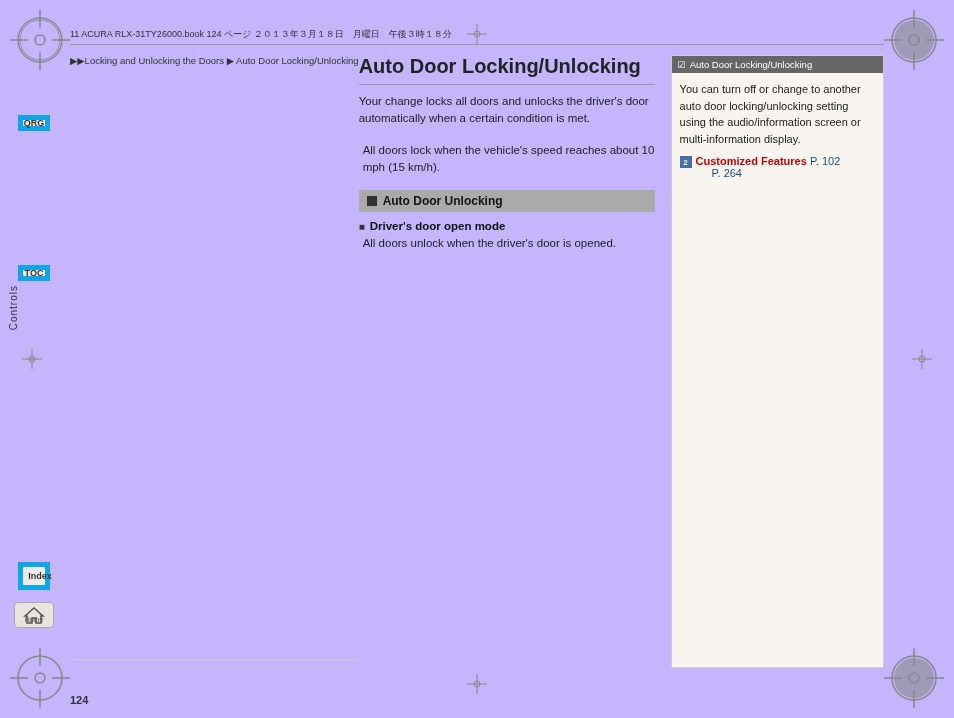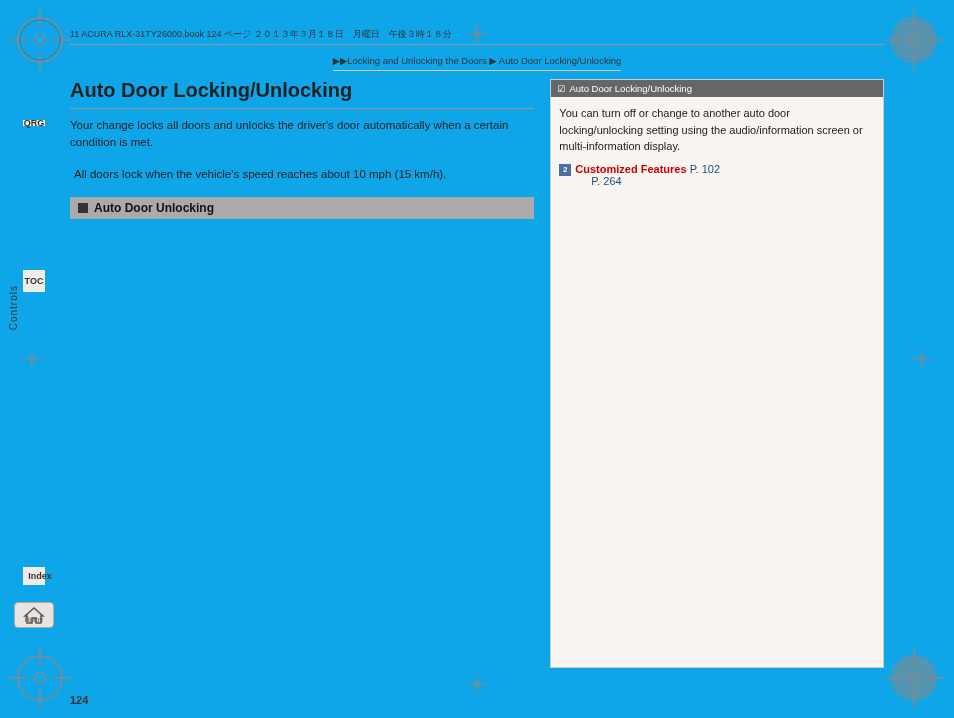--- a/index.html
+++ b/index.html
@@ -10,21 +10,21 @@
       background: #f0ede8;
       font-family: Arial, Helvetica, sans-serif;
       font-size: 12px;
       overflow: hidden;
       position: relative;
     }
 
     .page-container {
       width: 954px;
       height: 718px;
-      background: #0ea5e9;
+      background: #c4b5fd;
       position: relative;
     }
 
     
     .corner-decoration {
       position: absolute;
       width: 60px;
       height: 60px;
     }
     .corner-decoration svg {
@@ -81,21 +81,21 @@
       left: 18px;
       width: 32px;
       height: 16px;
     }
 
     .toc-badge {
       position: absolute;
       top: 265px;
       left: 18px;
       width: 32px;
-      height: 32px;
+      height: 16px;
     }
 
     .controls-label {
       position: absolute;
       top: 285px;
       left: 8px;
       writing-mode: vertical-rl;
       transform: rotate(180deg);
       font-size: 10px;
       color: #333;
@@ -138,22 +138,21 @@
     }
 
     
     .main-content {
       position: absolute;
       top: 55px;
       left: 70px;
       right: 70px;
       bottom: 50px;
       display: flex;
-      flex-direction: column;
-      align-items: center;
+      flex-direction: row;
     }
 
     
     .breadcrumb {
       font-size: 9.5px;
       color: #333;
       margin-bottom: 8px;
       padding-bottom: 4px;
       border-bottom: 1px solid #ccc;
     }
@@ -439,20 +438,26 @@
 
         <div class="subsection">
           <p class="subsection-text">All doors lock when the vehicle's speed reaches about 10 mph (15 km/h).</p>
         </div>
 
         <div class="section-header">
           <span class="section-square"></span>
           <span class="section-header-text">Auto Door Unlocking</span>
         </div>
 
+        <div class="subsection">
+          <div class="subsection-title">
+            <span>Driver's door open mode</span>
+          </div>
+          <p class="subsection-text">All doors unlock when the driver's door is opened.</p>
+        </div>
       </div>
 
       <div class="right-col">
         <div class="right-col-header">
           <span class="right-col-header-icon">☑</span>
           <span>Auto Door Locking/Unlocking</span>
         </div>
         <div class="right-col-body">
           <p>You can turn off or change to another auto door locking/unlocking setting using the audio/information screen or multi-information display.</p>
           <div class="right-col-link">

